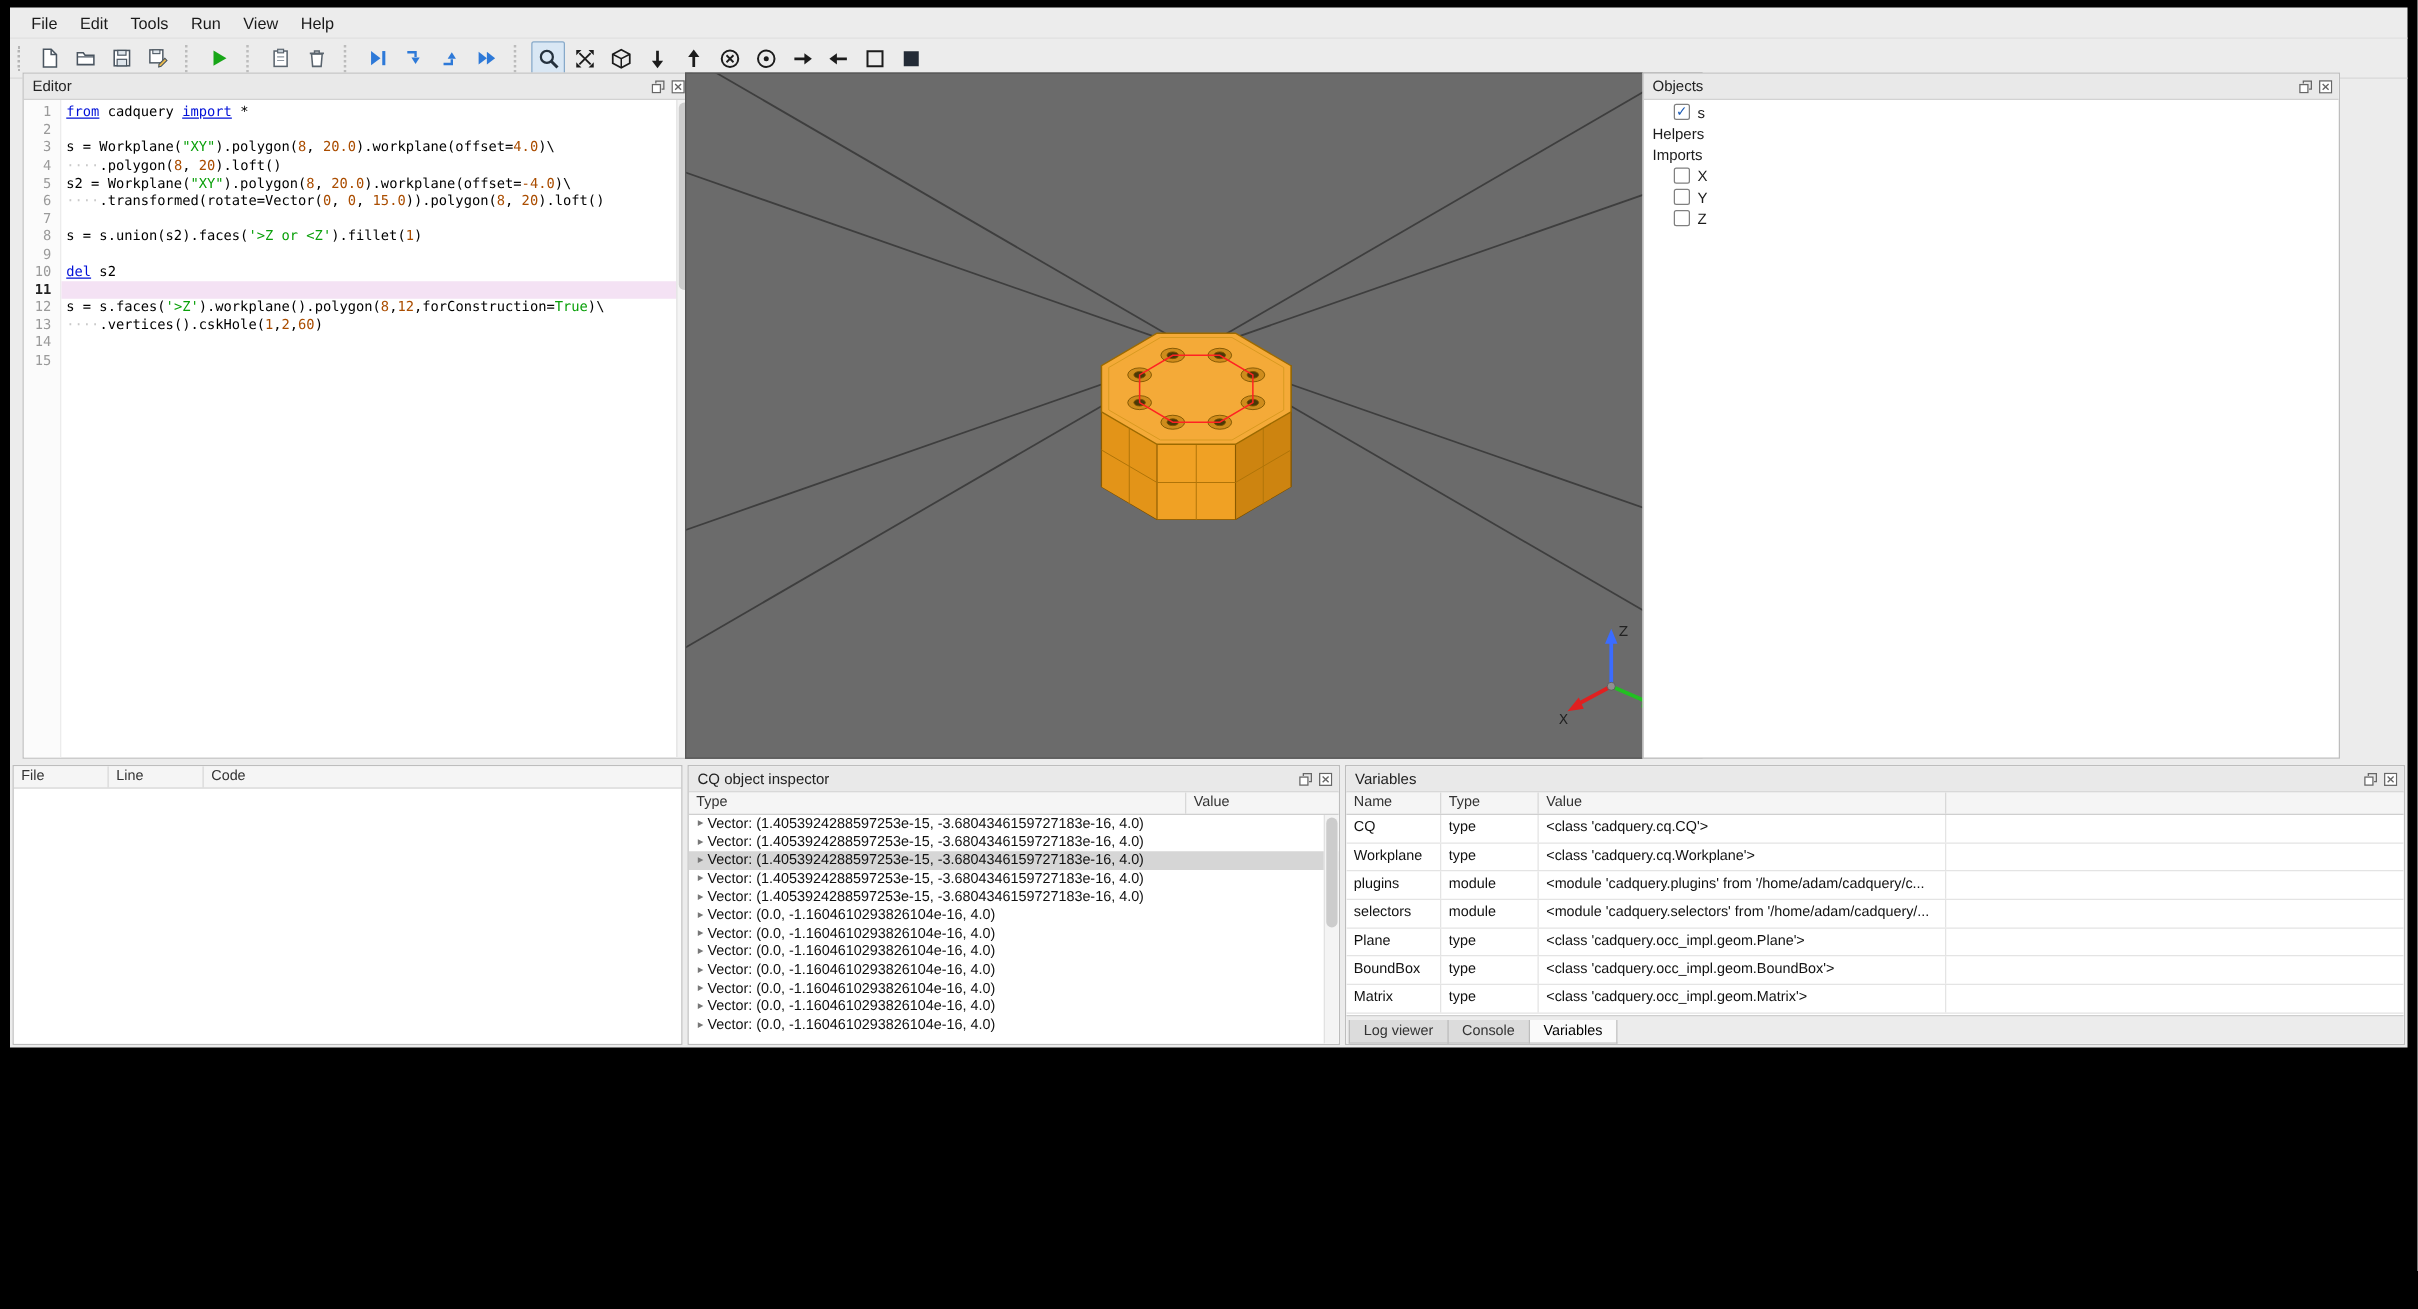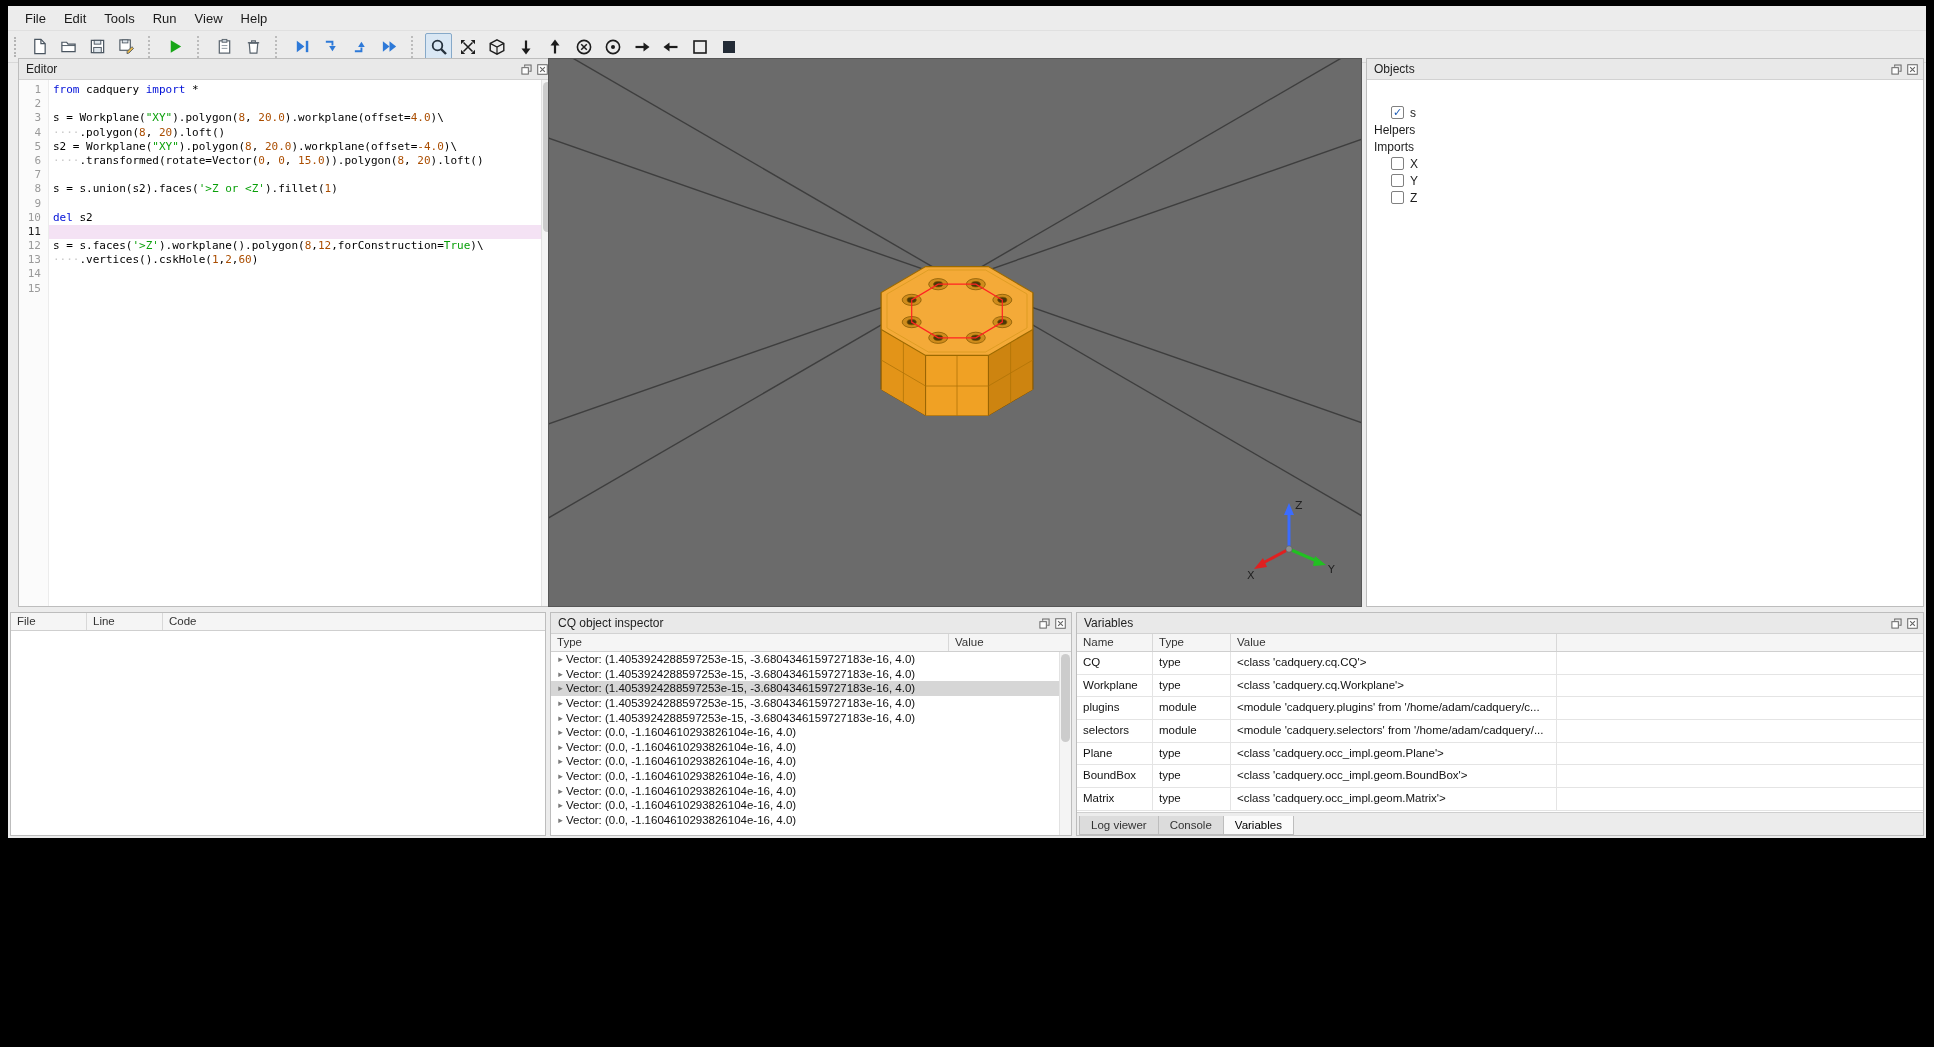--- a/index.html
+++ b/index.html
@@ -23,37 +23,37 @@
   .panel-header{height:21px;background:#e9e9e9;display:flex;align-items:center;padding:0 5px 0 7px;font-size:12px;color:#222;flex:0 0 auto;border-bottom:1px solid #d2d2d2;}
   .panel-title{flex:1;}
   .panel-icons{display:flex;gap:4px;align-items:center;}
   .ph-icon{width:12px;height:12px;display:flex;align-items:center;justify-content:center;}
 
   
   #editor-panel{left:10px;top:52px;width:536px;height:549px;}
   .editor-body{flex:1;display:flex;position:relative;background:#fff;overflow:hidden;font-family:"DejaVu Sans Mono",monospace;font-size:11px;line-height:14.2px;}
   .gutter{width:30px;flex:0 0 auto;text-align:right;padding:3px 7px 0 0;color:#9a9a9a;background:#fbfbfb;border-right:1px solid #ececec;}
   .gut-num{height:14.2px;}
-  .gut-num.cur{color:#222;font-weight:normal;}
+  .gut-num.cur{color:#222;font-weight:bold;}
   .code-area{flex:1;padding-top:3px;position:relative;overflow:hidden;}
   .code-line{height:14.2px;white-space:pre;padding-left:4px;}
   .code-line.current{background:#f4e2f4;}
-  .tok-k{color:#0010d8;}
+  .tok-k{color:#0010d8;text-decoration:underline;}
   .tok-s{color:#0aa00a;}
   .tok-n{color:#aa4d00;}
   .tok-d{color:#c9c9c9;}
   .tok-p{color:#000;}
   .vscroll{position:absolute;right:0;top:0;width:12px;height:100%;background:#f4f4f4;border-left:1px solid #e2e2e2;}
   .vthumb{position:absolute;left:1px;right:1px;background:#cccccc;border-radius:5px;}
 
   
   #viewport{position:absolute;left:540px;top:52px;width:814px;height:549px;background:#6b6b6b;border:1px solid #565656;}
 
   
-  #objects-panel{left:1358px;top:52px;width:558px;height:549px;gap:23px;}
+  #objects-panel{left:1306px;top:52px;width:558px;height:549px;}
   .tree{padding:1px 0;font-size:12px;color:#1c1c1c;}
   .tree-row{height:17px;display:flex;align-items:center;padding-left:7px;}
   .tree-row.selected{background:#cfe0ee;}
   .tree-row.child{padding-left:24px;}
   .cb{width:13px;height:13px;border:1px solid #808080;background:#fff;margin-right:6px;font-size:11px;line-height:11px;display:flex;align-items:center;justify-content:center;color:#1c5bb5;font-family:"DejaVu Sans",sans-serif;border-radius:2px;}
 
   
   #traceback-panel{left:2px;top:606px;width:536px;height:224px;}
   #inspector-panel{left:542px;top:606px;width:522px;height:224px;}
   #variables-panel{left:1068px;top:606px;width:848px;height:224px;}

